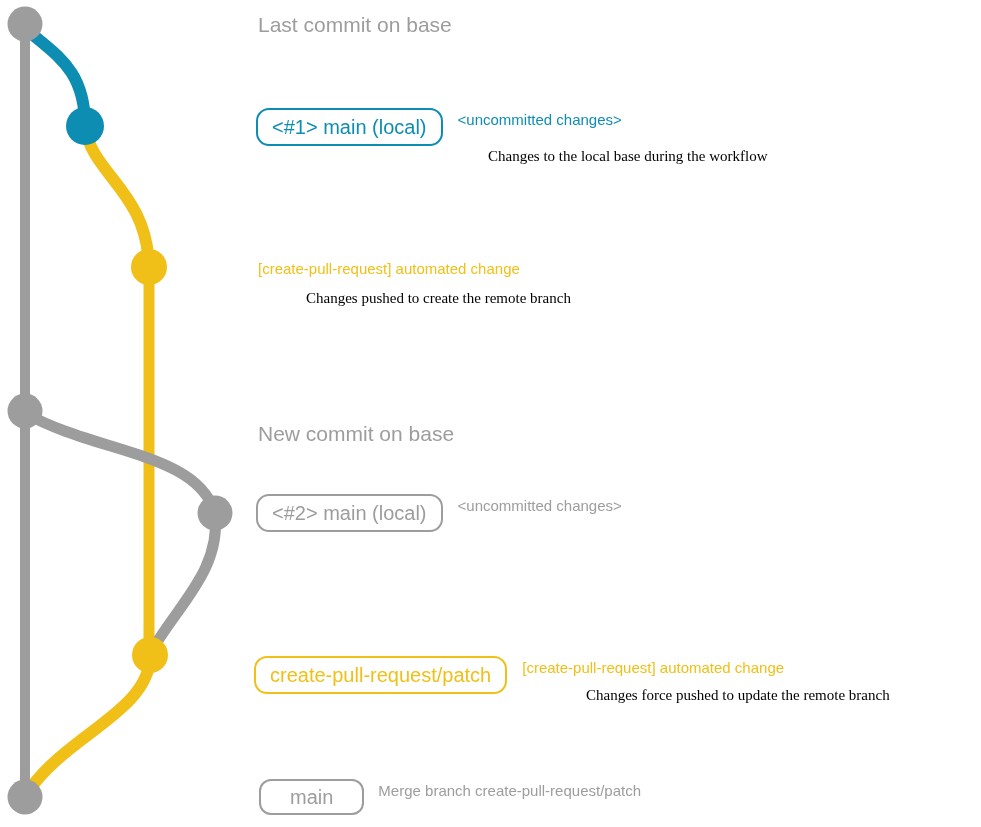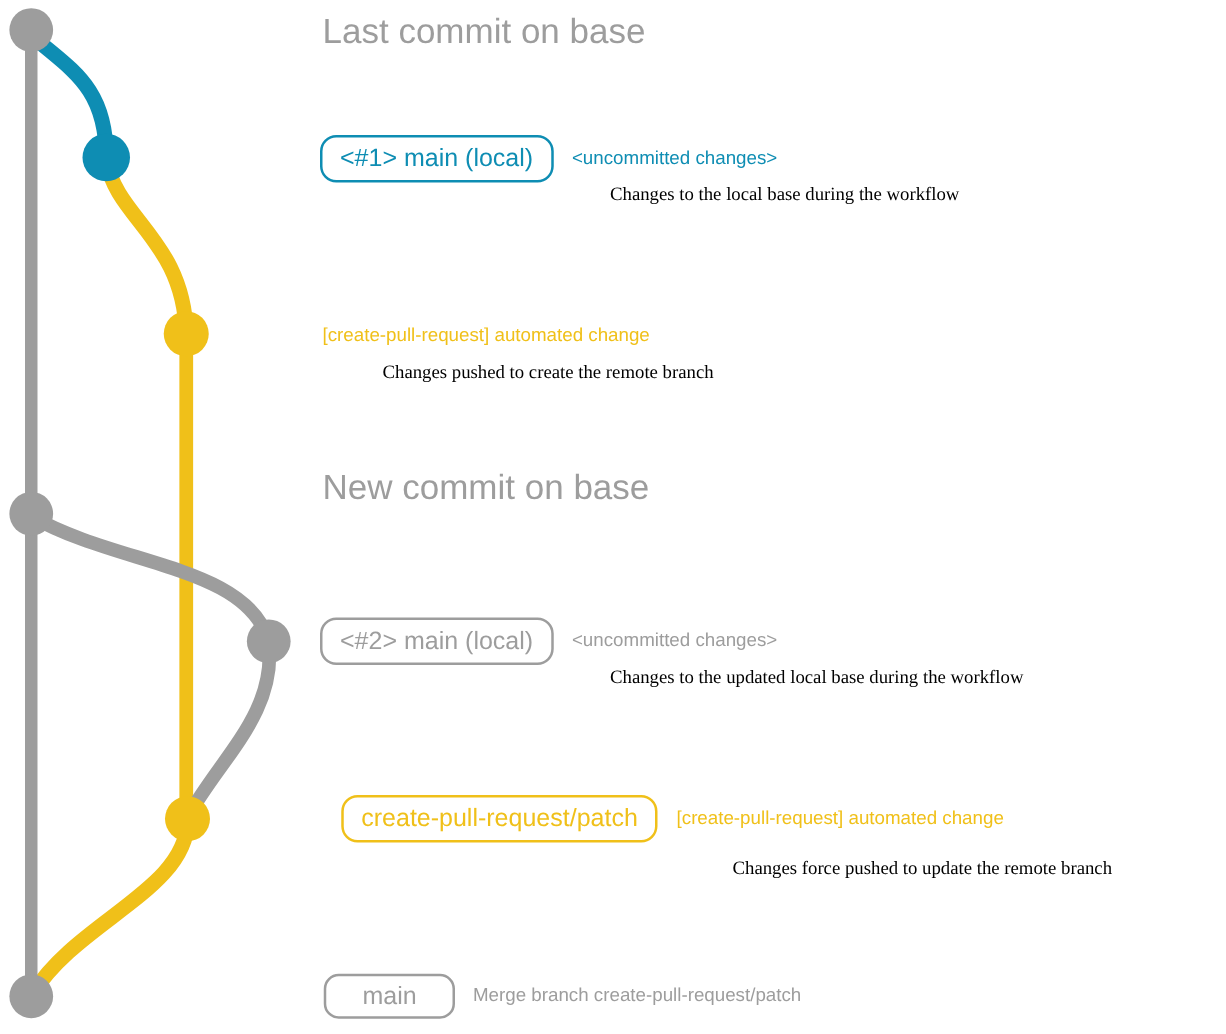--- a/index.html
+++ b/index.html
@@ -11,24 +11,24 @@
     font-family:"Liberation Sans",sans-serif;
   }
   svg{position:absolute;left:0;top:0;}
   svg .stroke{fill:none;stroke:currentColor;}
   svg .dot{fill:currentColor;stroke:none;}
   .c-gray{color:var(--gray,#9d9d9d);}
   .c-blue{color:var(--blue,#0e8db3);}
   .c-yellow{color:var(--yellow,#f0c019);}
   .c-black{color:var(--text,#000);}
   .abs{position:absolute;white-space:nowrap;}
-  .title{font-size:28px;line-height:24px;text-align:right;}
+  .title{font-size:21px;line-height:24px;text-align:right;}
   .msg{font-size:15px;line-height:24px;}
   .desc{font-family:"Liberation Serif",serif;font-size:15px;line-height:22px;}
-  .row{position:absolute;display:flex;align-items:center;gap:15px;white-space:nowrap;}
+  .row{position:absolute;display:flex;gap:15px;white-space:nowrap;}
   .badge{
     display:inline-flex;align-items:center;justify-content:center;
     border:2px solid currentColor;border-radius:13px;
     padding:5px 14px;font-size:20px;line-height:24px;box-sizing:border-box;
     height:38px;
   }
 </style>
 </head>
 <body>
 
@@ -63,29 +63,28 @@
 
   <div class="row" style="left:256px;top:108px;">
     <span class="badge c-blue">&lt;#1&gt; main (local)</span>
     <span class="msg c-blue">&lt;uncommitted changes&gt;</span>
   </div>
   <div class="abs desc c-black" style="left:488px;top:145px;">Changes to the local base during the workflow</div>
 
   <div class="abs msg c-yellow" style="left:258px;top:257px;">[create-pull-request] automated change</div>
   <div class="abs desc c-black" style="left:282px;top:287px;margin-left:24px;">Changes pushed to create the remote branch</div>
 
-  <div class="abs title c-gray" style="left:258px;top:378px;">New commit on base</div>
+  <div class="abs title c-gray" style="left:258px;top:422px;">New commit on base</div>
 
   <div class="row" style="left:256px;top:494px;">
     <span class="badge c-gray">&lt;#2&gt; main (local)</span>
     <span class="msg c-gray">&lt;uncommitted changes&gt;</span>
   </div>
-  <div class="abs desc c-black" style="left:488px;top:531px;">Changes to the updated local base during the workflow</div>
 
-  <div class="row" style="left:254px;top:636px;margin-left:19px;">
+  <div class="row" style="left:254px;top:656px;">
     <span class="badge c-yellow">create-pull-request/patch</span>
     <span class="msg c-yellow">[create-pull-request] automated change</span>
   </div>
   <div class="abs desc c-black" style="left:565px;top:684px;margin-left:21px;">Changes force pushed to update the remote branch</div>
 
   <div class="row" style="left:259px;top:779px;gap:14px;">
     <span class="badge c-gray" style="padding:5px 29px;height:36px;border-radius:12px;">main</span>
     <span class="msg c-gray">Merge branch create-pull-request/patch</span>
   </div>
 

